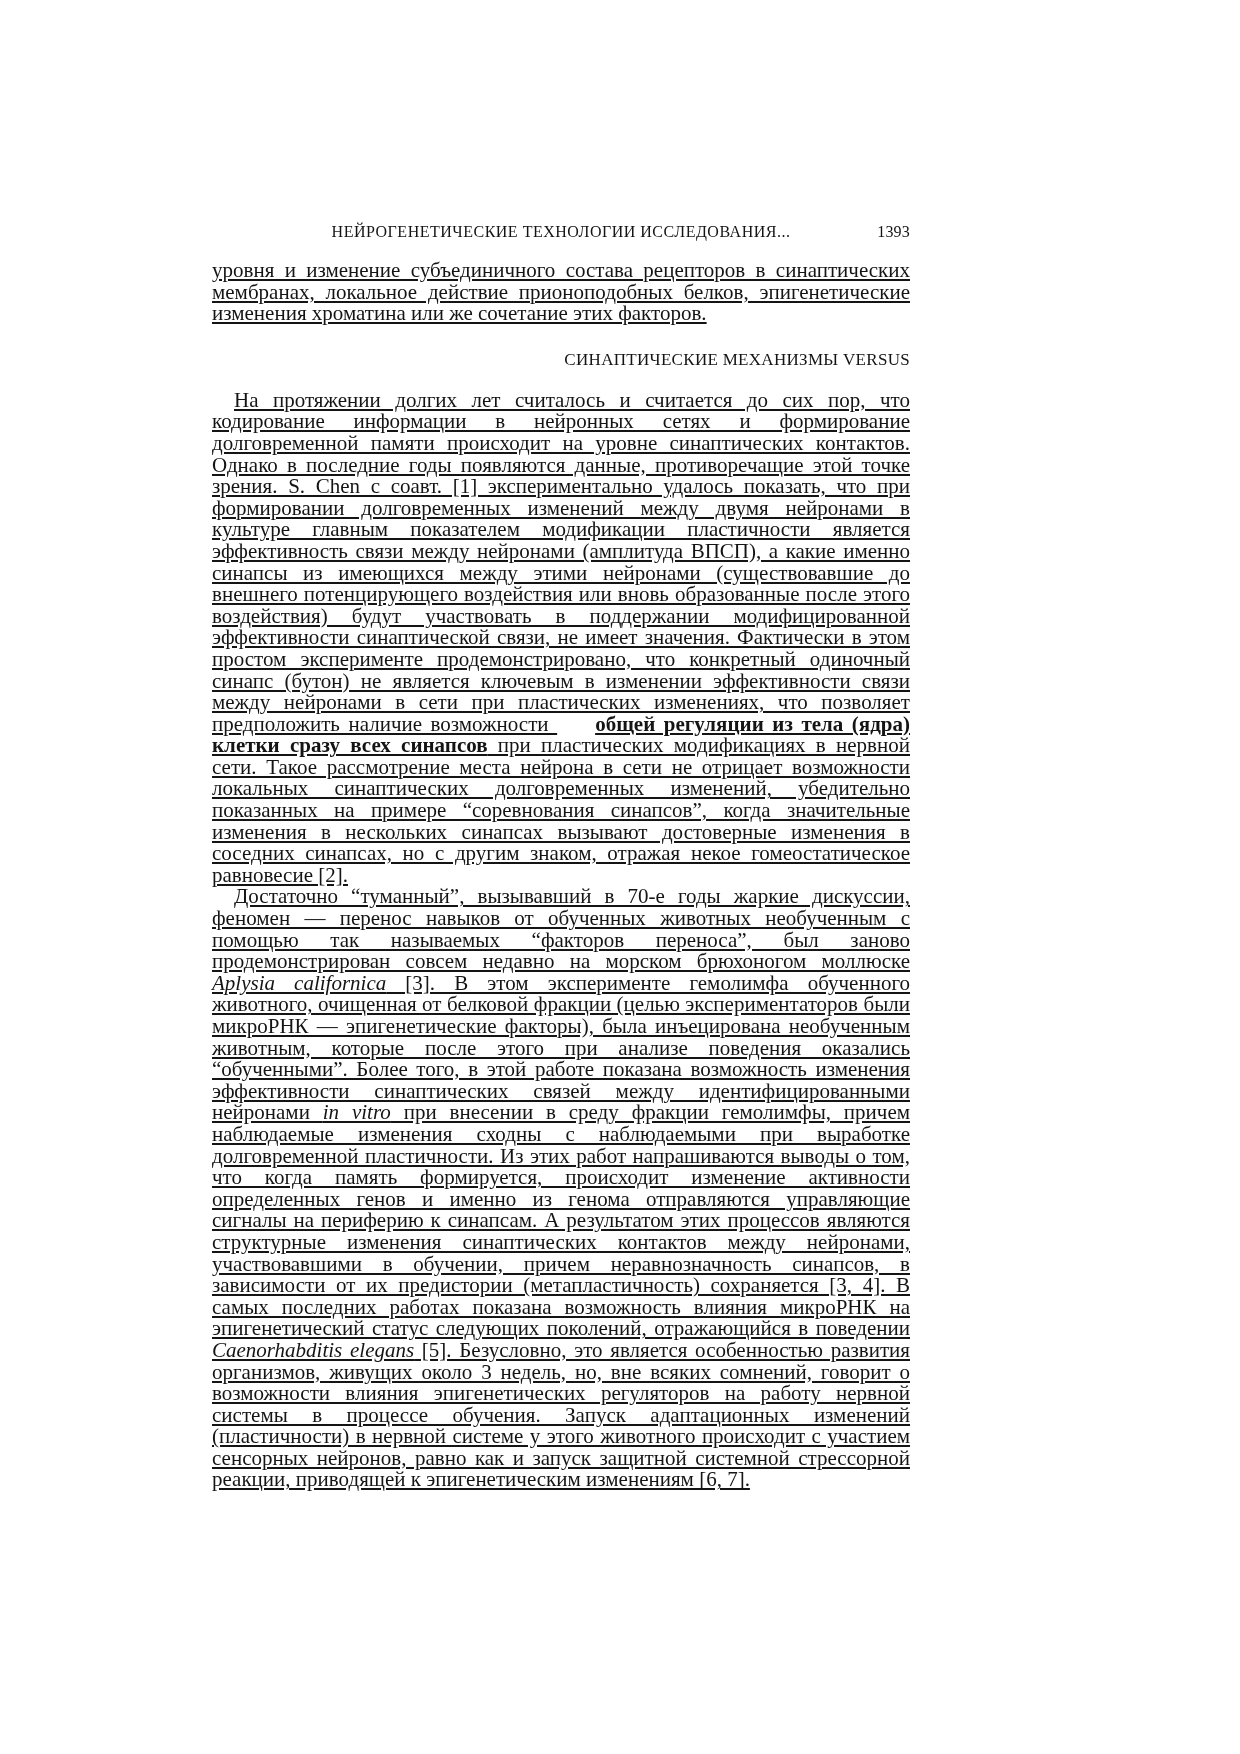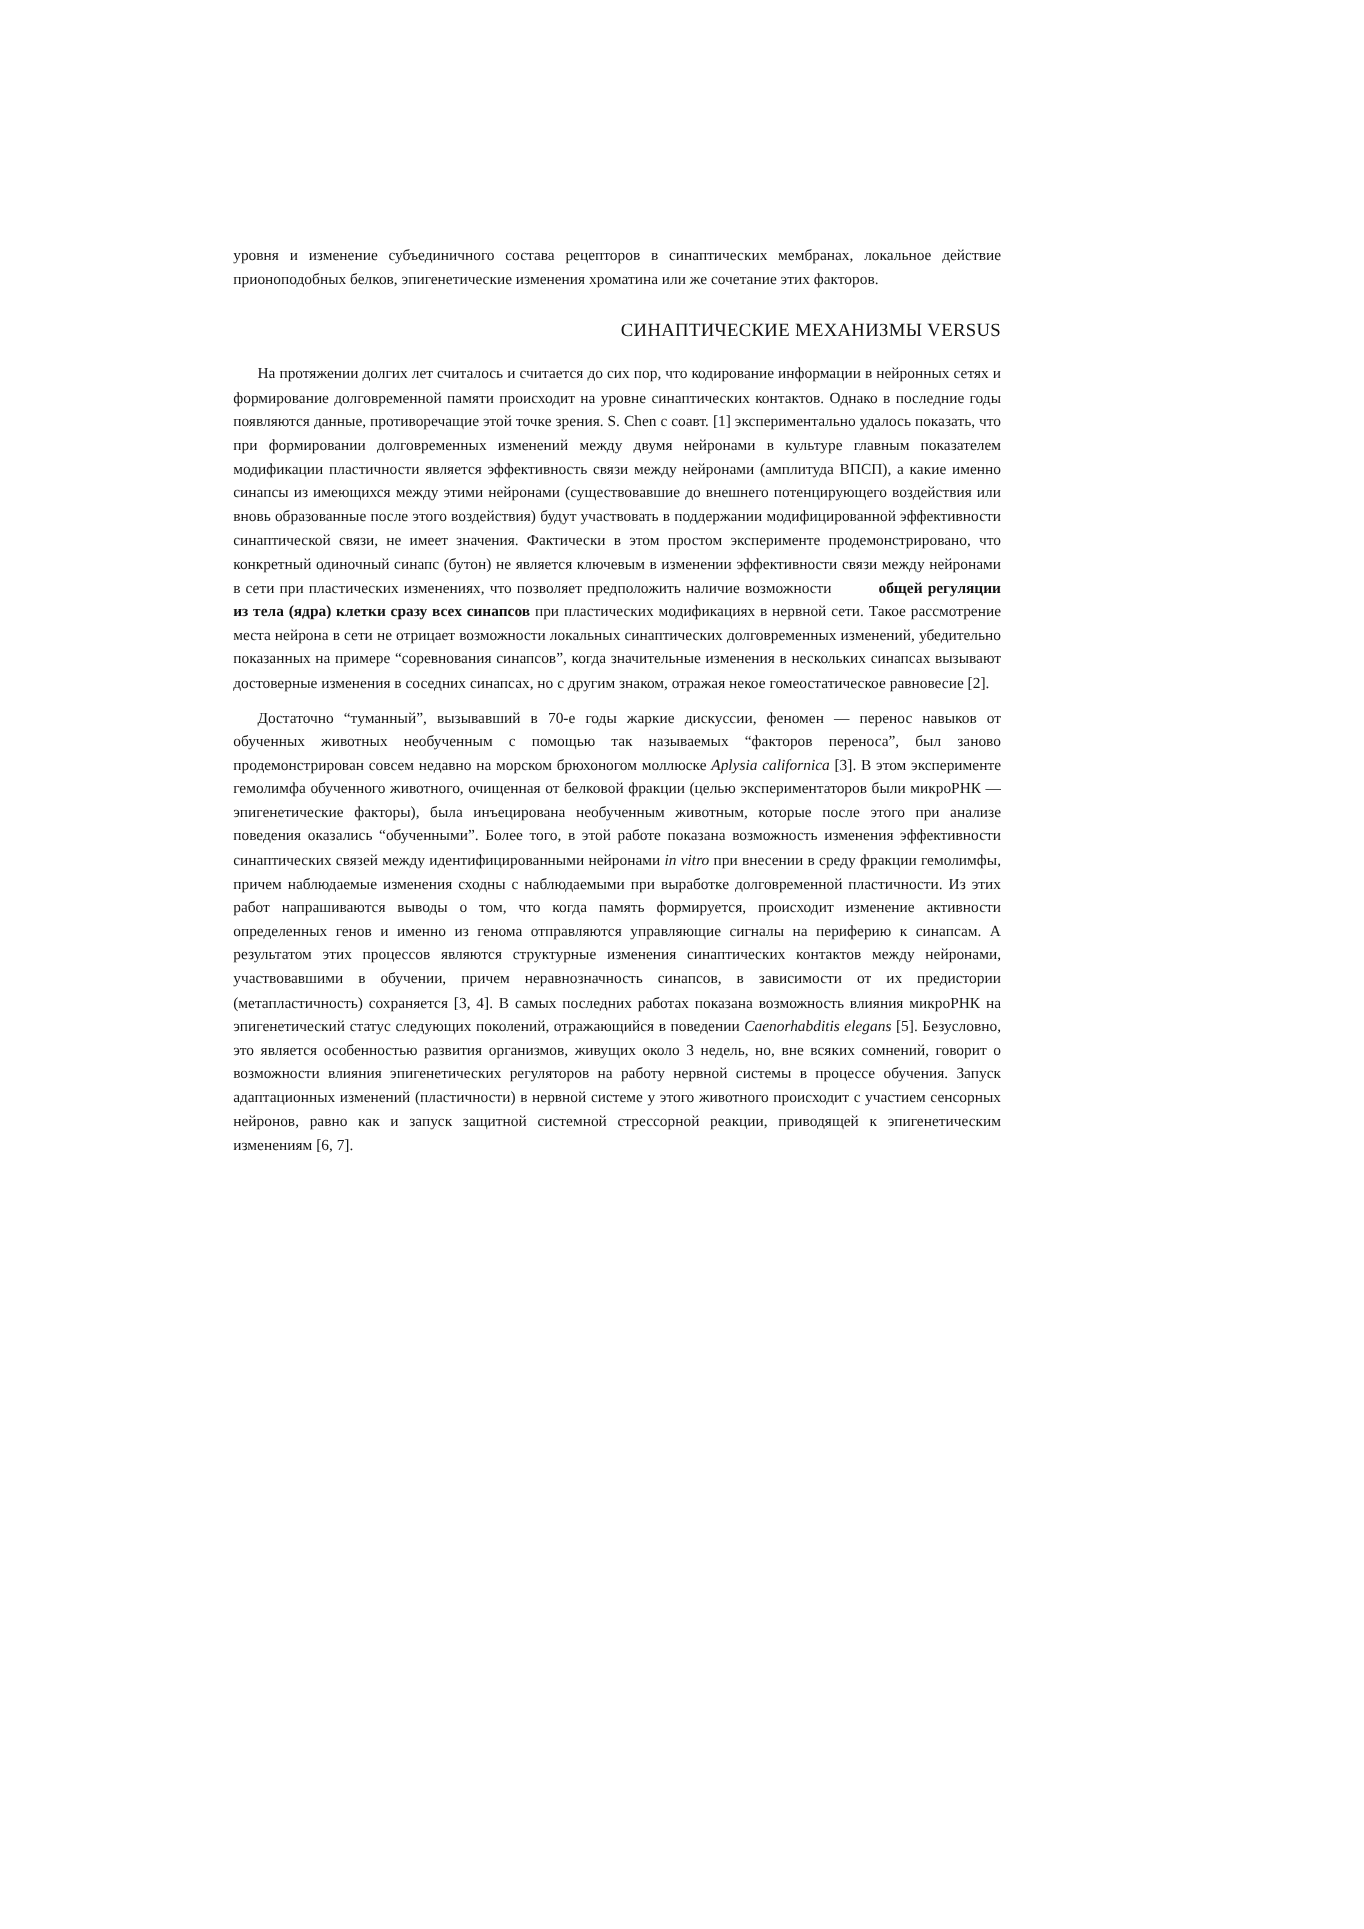--- a/index.html
+++ b/index.html
@@ -32,47 +32,49 @@
     margin-bottom: 18px;
     white-space: nowrap;
   }
   .running-head .rh-page {
     position: absolute;
     right: 0;
     top: 0;
     letter-spacing: 0.2px;
   }
   p.body {
-    font-size: 14px;
+    font-size: 21px;
     line-height: 21.6px;
     text-align: justify;
     text-indent: 22px;
     hyphens: auto;
+    text-decoration: underline;
     -webkit-hyphens: auto;
   }
   p.no-indent { text-indent: 0; }
-  p.body + p.body { margin-top: 10px; }
+  p.body + p.body { }
   h2.section-heading {
     font-size: 17px;
     font-weight: normal;
     letter-spacing: 0.3px;
     text-align: right;
     line-height: 23px;
     margin: 23px 0 19px 0;
   }
   h2.section-heading span { display: block; }
   .seg-bold { font-weight: bold; margin-left: 38px; }
   .seg-italic { font-style: italic; }
 </style>
 </head>
 <body>
 
 <div class="sheet">
   <div class="column">
 
+    <div class="running-head"><span class="rh-title">НЕЙРОГЕНЕТИЧЕСКИЕ ТЕХНОЛОГИИ ИССЛЕДОВАНИЯ...</span><span class="rh-page">1393</span></div>
 
     <p class="body no-indent">уровня и изменение субъединичного состава рецепторов в синаптических мембранах, локальное действие прионоподобных белков, эпигенетические изменения хроматина или же сочетание этих факторов.</p>
 
     <h2 class="section-heading">
         <span>СИНАПТИЧЕСКИЕ МЕХАНИЗМЫ VERSUS</span>
       </h2>
 
     <p class="body"><span>На протяжении долгих лет считалось и считается до сих пор, что кодирование информации в нейронных сетях и формирование долговременной памяти происходит на уровне синаптических контактов. Однако в последние годы появляются данные, противоречащие этой точке зрения. S. Chen с соавт. [1] экспериментально удалось показать, что при формировании долговременных изменений между двумя нейронами в культуре главным показателем модификации пластичности является эффективность связи между нейронами (амплитуда ВПСП), а какие именно синапсы из имеющихся между этими нейронами (существовавшие до внешнего потенцирующего воздействия или вновь образованные после этого воздействия) будут участвовать в поддержании модифицированной эффективности синаптической связи, не имеет значения. Фактически в этом простом эксперименте продемонстрировано, что конкретный одиночный синапс (бутон) не является ключевым в изменении эффективности связи между нейронами в сети при пластических изменениях, что позволяет предположить наличие возможности </span><span class="seg-bold">общей регуляции из тела (ядра) клетки сразу всех синапсов</span><span> при пластических модификациях в нервной сети. Такое рассмотрение места нейрона в сети не отрицает возможности локальных синаптических долговременных изменений, убедительно показанных на примере “соревнования синапсов”, когда значительные изменения в нескольких синапсах вызывают достоверные изменения в соседних синапсах, но с другим знаком, отражая некое гомеостатическое равновесие [2].</span></p>
 
     <p class="body"><span>Достаточно “туманный”, вызывавший в 70-е годы жаркие дискуссии, феномен — перенос навыков от обученных животных необученным с помощью так называемых “факторов переноса”, был заново продемонстрирован совсем недавно на морском брюхоногом моллюске </span><span class="seg-italic">Aplysia californica</span><span> [3]. В этом эксперименте гемолимфа обученного животного, очищенная от белковой фракции (целью экспериментаторов были микроРНК — эпигенетические факторы), была инъецирована необученным животным, которые после этого при анализе поведения оказались “обученными”. Более того, в этой работе показана возможность изменения эффективности синаптических связей между идентифицированными нейронами </span><span class="seg-italic">in vitro</span><span> при внесении в среду фракции гемолимфы, причем наблюдаемые изменения сходны с наблюдаемыми при выработке долговременной пластичности. Из этих работ напрашиваются выводы о том, что когда память формируется, происходит изменение активности определенных генов и именно из генома отправляются управляющие сигналы на периферию к синапсам. А результатом этих процессов являются структурные изменения синаптических контактов между нейронами, участвовавшими в обучении, причем неравнозначность синапсов, в зависимости от их предистории (метапластичность) сохраняется [3, 4]. В самых последних работах показана возможность влияния микроРНК на эпигенетический статус следующих поколений, отражающийся в поведении </span><span class="seg-italic">Caenorhabditis elegans</span><span> [5]. Безусловно, это является особенностью развития организмов, живущих около 3 недель, но, вне всяких сомнений, говорит о возможности влияния эпигенетических регуляторов на работу нервной системы в процессе обучения. Запуск адаптационных изменений (пластичности) в нервной системе у этого животного происходит с участием сенсорных нейронов, равно как и запуск защитной системной стрессорной реакции, приводящей к эпигенетическим изменениям [6, 7].</span></p>

